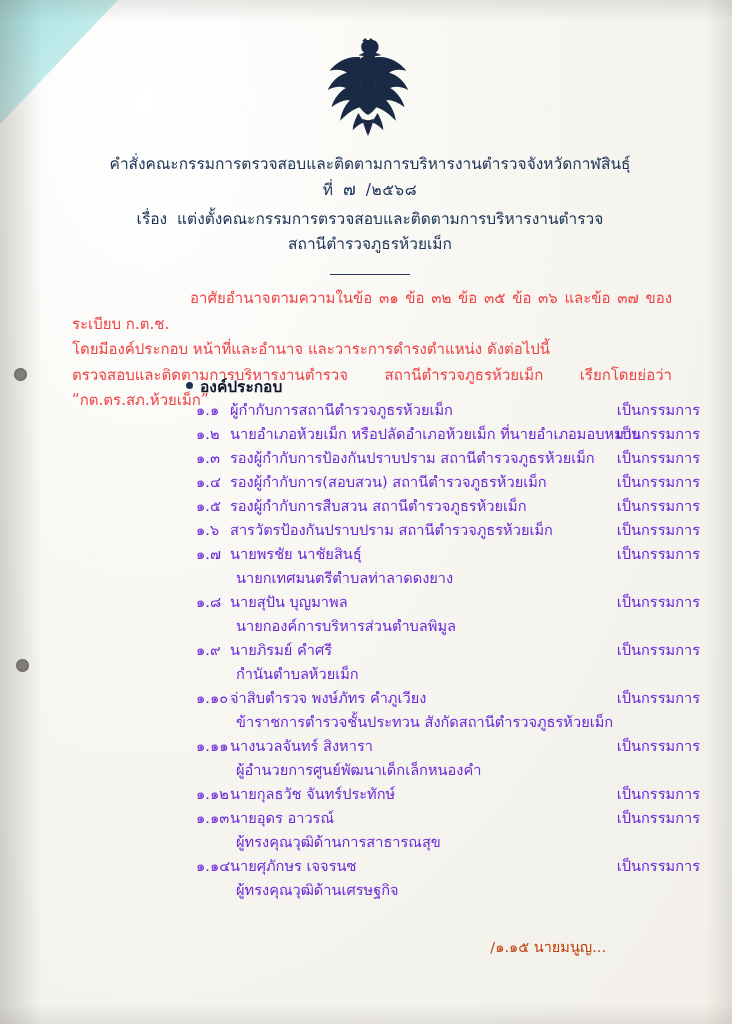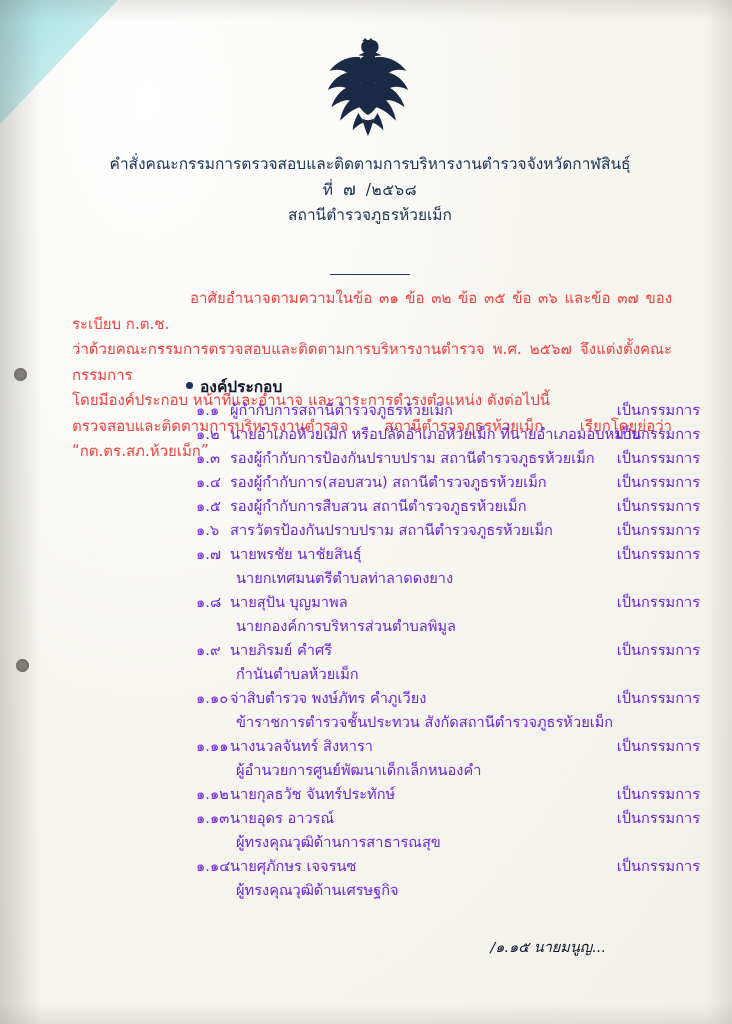--- a/index.html
+++ b/index.html
@@ -178,22 +178,21 @@
     padding-left: 40px;
     line-height: 24px;
   }
   .item.two-line { margin-bottom: 0; }
 
   .footnote {
     position: absolute;
     right: 62px;
     top: 935px;
     font-size: 14.5px;
-    color: #0f172a;
-    font-style: italic;
+    color: #c2410c;
   }
   
   .speckle {
     position: absolute;
     inset: 0;
     pointer-events: none;
     opacity: 0.05;
     background-image:
       radial-gradient(circle at 12% 30%, #000 0.5px, transparent 0.6px),
       radial-gradient(circle at 63% 71%, #000 0.5px, transparent 0.6px),
@@ -234,29 +233,31 @@
       </svg>
     </div>
 
     <div class="title-block">
       <div class="t-line">คำสั่งคณะกรรมการตรวจสอบและติดตามการบริหารงานตำรวจจังหวัดกาฬสินธุ์</div>
       <div class="t-line order-no">
         <span>ที่</span>
         <span class="handwritten">๗</span>
         <span>/๒๕๖๘</span>
       </div>
+      <div class="t-line subject-row">
+        <span class="subject-label">เรื่อง</span><span>แต่งตั้งคณะกรรมการตรวจสอบและติดตามการบริหารงานตำรวจ</span>
+      </div>
       <div class="t-line">สถานีตำรวจภูธรห้วยเม็ก</div>
     </div>
 
     <div class="rule"></div>
 
     <div class="body">
       <div class="para">
         <span>อาศัยอำนาจตามความในข้อ ๓๑ ข้อ ๓๒ ข้อ ๓๕ ข้อ ๓๖ และข้อ ๓๗ ของระเบียบ ก.ต.ช.</span>
-        <span class="cont">ว่าด้วยคณะกรรมการตรวจสอบและติดตามการบริหารงานตำรวจ พ.ศ. ๒๕๖๗ จึงแต่งตั้งคณะกรรมการ</span>
         <span class="cont">โดยมีองค์ประกอบ หน้าที่และอำนาจ และวาระการดำรงตำแหน่ง ดังต่อไปนี้</span>
         <span class="cont">ตรวจสอบและติดตามการบริหารงานตำรวจ สถานีตำรวจภูธรห้วยเม็ก เรียกโดยย่อว่า “กต.ตร.สภ.ห้วยเม็ก”</span>
       </div>
     </div>
 
     <div class="section-head">
       <span class="bullet-dot"></span><span>องค์ประกอบ</span>
     </div>
 
     <div class="list">

